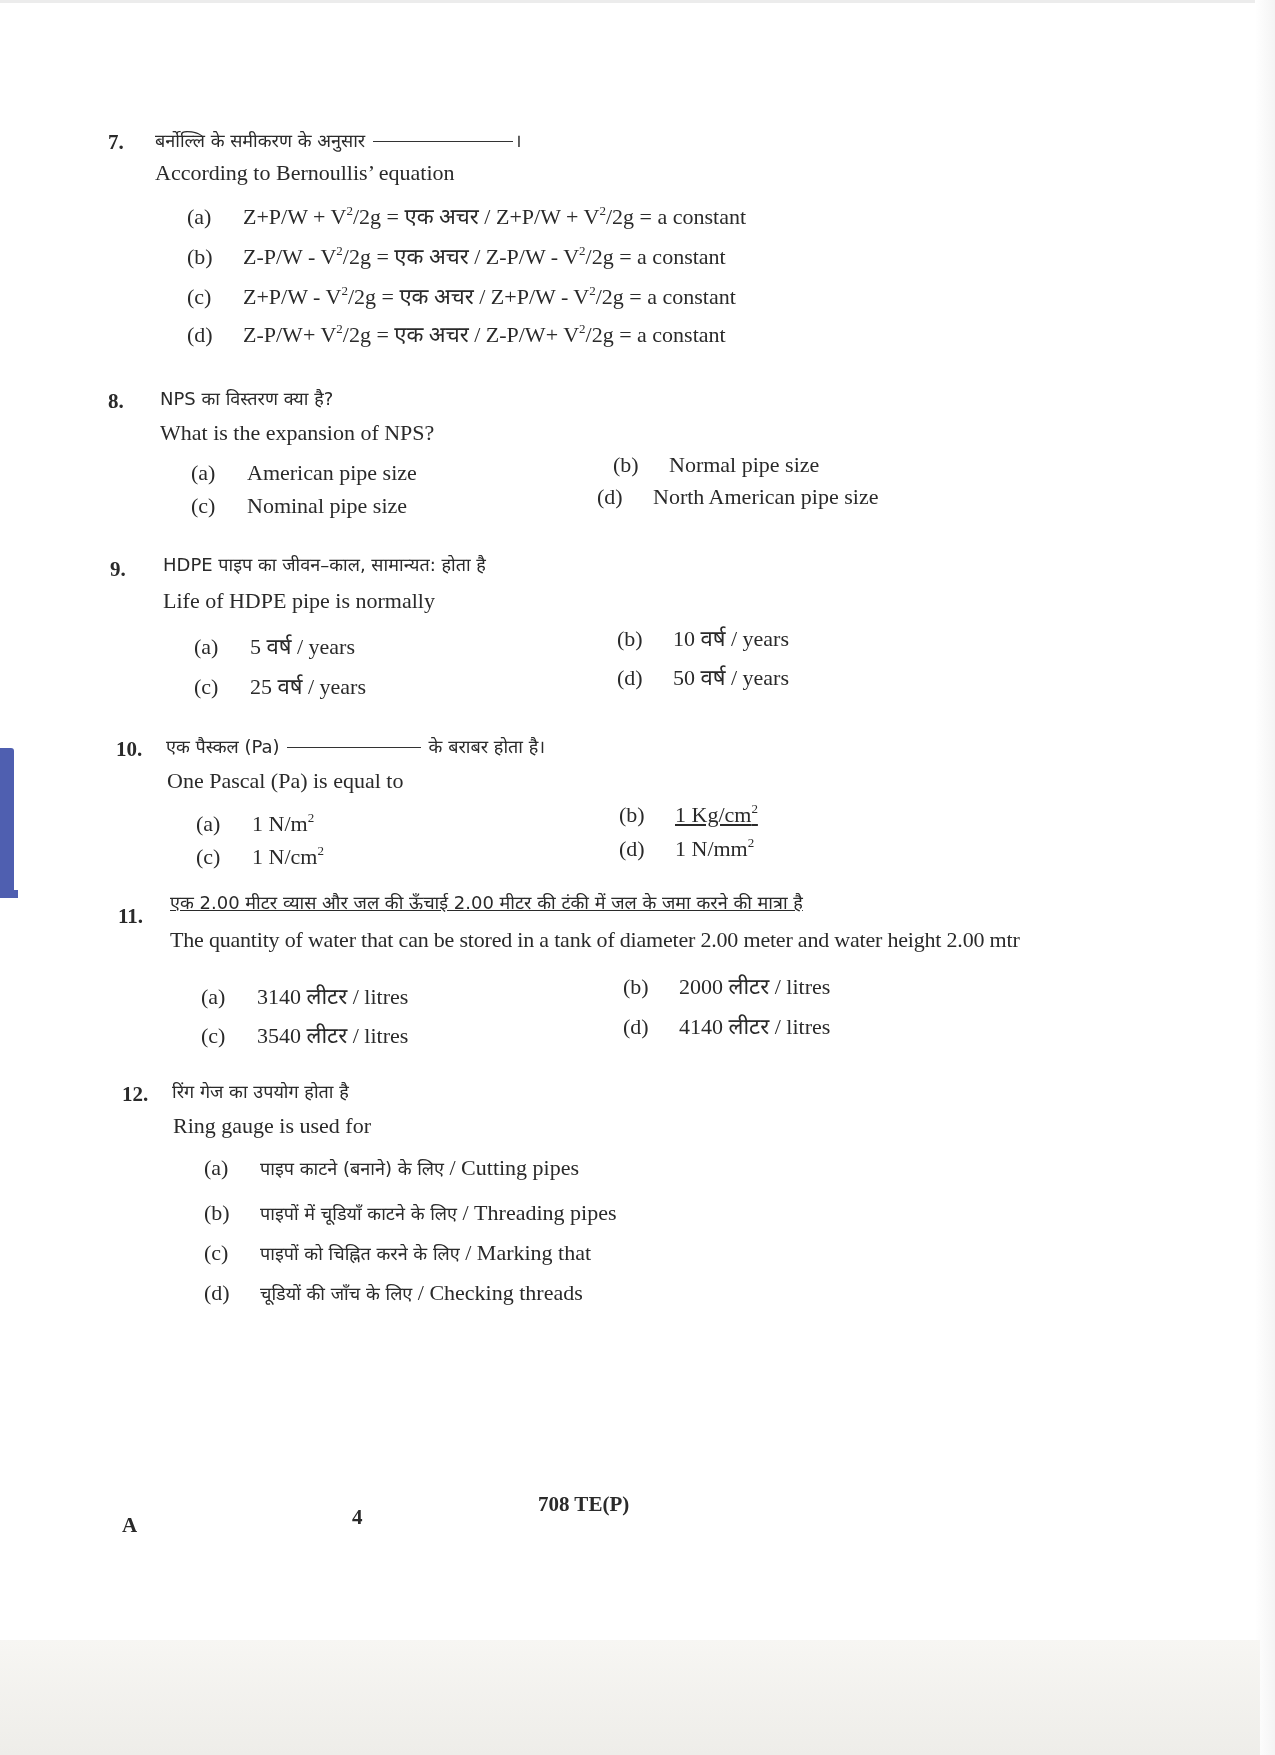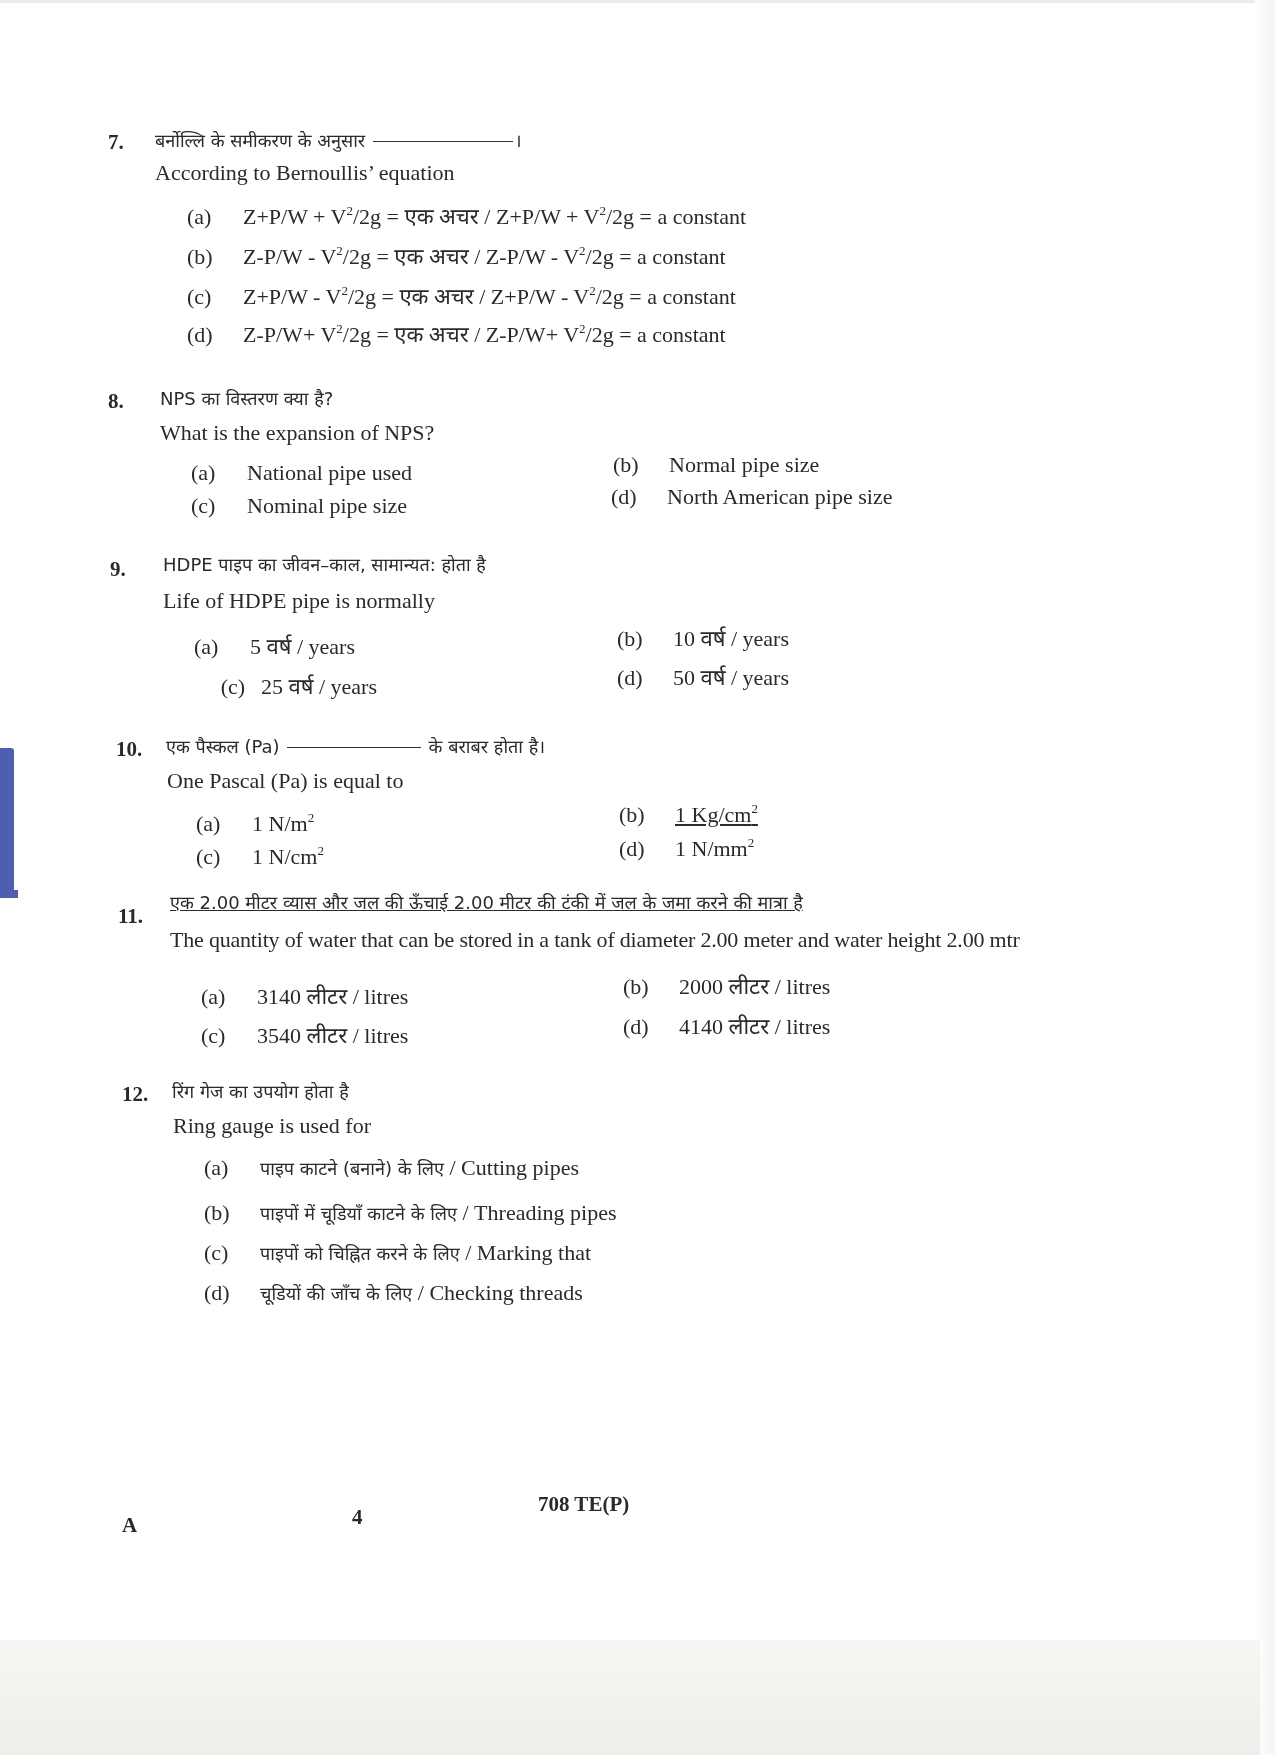--- a/index.html
+++ b/index.html
@@ -66,33 +66,33 @@
     </span>
     <span class="opt" style="left:158px;top:318px;">
       <span class="lbl">(d)</span><span>Z-P/W+ V</span><sup>2</sup><span>/2g = एक अचर / Z-P/W+ V</span><sup>2</sup><span>/2g = a constant</span>
     </span>
   </div>
 
   <div class="q">
     <span class="qnum" style="left:108px;top:389px;">8.</span>
     <span class="line hi" style="left:160px;top:386px;">NPS का विस्तरण क्या है?</span>
     <span class="line" style="left:160px;top:420px;">What is the expansion of NPS?</span>
-    <span class="opt" style="left:162px;top:460px;"><span class="lbl">(a)</span><span>National pipe used</span></span>
+    <span class="opt" style="left:162px;top:460px;"><span class="lbl">(a)</span><span>American pipe size</span></span>
     <span class="opt" style="left:584px;top:452px;"><span class="lbl">(b)</span><span>Normal pipe size</span></span>
     <span class="opt" style="left:162px;top:493px;"><span class="lbl">(c)</span><span>Nominal pipe size</span></span>
-    <span class="opt" style="left:582px;top:484px;"><span class="lbl">(d)</span><span>North American pipe size</span></span>
+    <span class="opt" style="left:568px;top:484px;"><span class="lbl">(d)</span><span>North American pipe size</span></span>
   </div>
 
   <div class="q">
     <span class="qnum" style="left:110px;top:557px;">9.</span>
     <span class="line hi" style="left:163px;top:552px;">HDPE पाइप का जीवन–काल, सामान्यत: होता है</span>
     <span class="line" style="left:163px;top:588px;">Life of HDPE pipe is normally</span>
     <span class="opt" style="left:165px;top:630px;"><span class="lbl">(a)</span><span>5  वर्ष  / years</span></span>
     <span class="opt" style="left:588px;top:622px;"><span class="lbl">(b)</span><span>10 वर्ष  / years</span></span>
-    <span class="opt" style="left:176px;top:670px;text-align:center;"><span class="lbl">(c)</span><span>25  वर्ष  / years</span></span>
+    <span class="opt" style="left:165px;top:670px;"><span class="lbl">(c)</span><span>25  वर्ष  / years</span></span>
     <span class="opt" style="left:588px;top:661px;"><span class="lbl">(d)</span><span>50 वर्ष  / years</span></span>
   </div>
 
   <div class="q">
     <span class="qnum" style="left:116px;top:737px;">10.</span>
     <span class="line" style="left:166px;top:733px;">
       <span class="hi">एक पैस्कल (Pa)</span>
       <span class="blank" style="width:134px;"></span>
       <span class="hi">के बराबर होता है।</span>
     </span>

